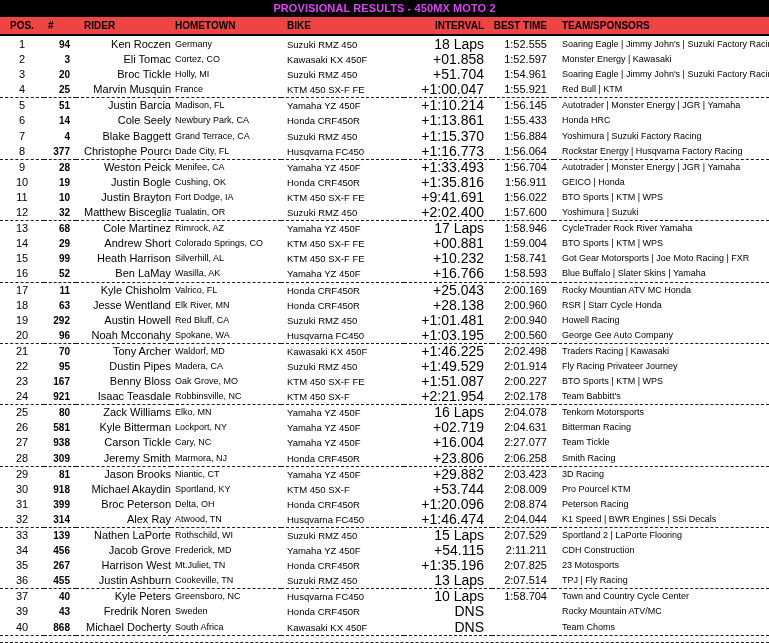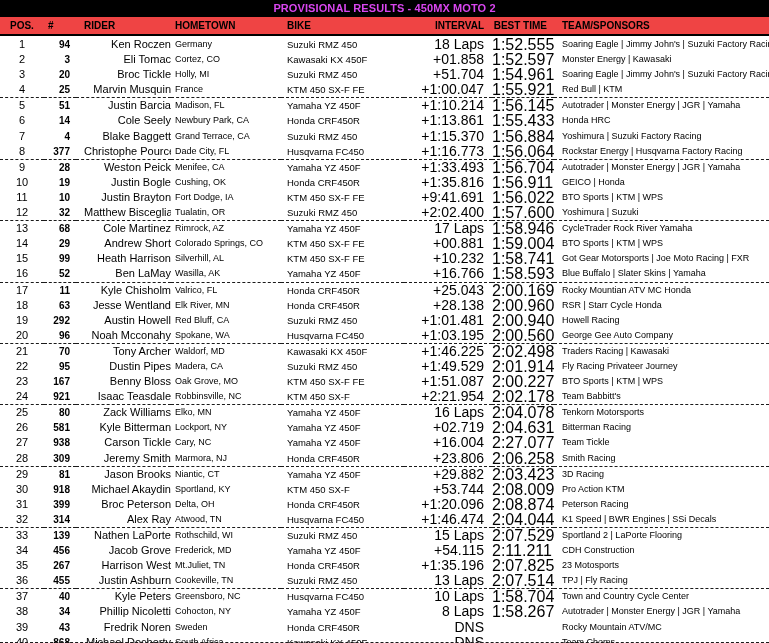--- a/index.html
+++ b/index.html
@@ -87,21 +87,21 @@
   th.col-best  { text-align: right; }
   th.col-team  { text-align: left; }
 
   
   td.col-pos   { font-size: 11px; }
   td.col-num   { font-size: 10px; font-weight: bold; }
   td.col-rider { font-size: 11px; }
   td.col-town  { font-size: 9px; margin-top: 36px; }
   td.col-bike  { font-size: 9.5px; }
   td.col-int   { font-size: 14px; margin-top: 30px; }
-  td.col-best  { font-size: 16px; }
+  td.col-best  { font-size: 11px; }
   td.col-team  { font-size: 9px; }
 
   
   tr.group-end td {
     border-bottom: 1px dashed #1a1a1a;
   }
   tr.first-row td {
     padding-top: 1px;
   }
 
@@ -428,21 +428,21 @@
           <td class="col-team">3D Racing</td>
         </tr>
         <tr>
           <td class="col-pos">30</td>
           <td class="col-num">918</td>
           <td class="col-rider">Michael Akaydin</td>
           <td class="col-town">Sportland, KY</td>
           <td class="col-bike">KTM 450 SX-F</td>
           <td class="col-int">+53.744</td>
           <td class="col-best">2:08.009</td>
-          <td class="col-team">Pro Action KTM</td>
+          <td class="col-team">Pro Pourcel KTM</td>
         </tr>
         <tr>
           <td class="col-pos">31</td>
           <td class="col-num">399</td>
           <td class="col-rider">Broc Peterson</td>
           <td class="col-town">Delta, OH</td>
           <td class="col-bike">Honda CRF450R</td>
           <td class="col-int">+1:20.096</td>
           <td class="col-best">2:08.874</td>
           <td class="col-team">Peterson Racing</td>
@@ -501,30 +501,20 @@
           <td class="col-pos">37</td>
           <td class="col-num">40</td>
           <td class="col-rider">Kyle Peters</td>
           <td class="col-town">Greensboro, NC</td>
           <td class="col-bike">Husqvarna FC450</td>
           <td class="col-int">10 Laps</td>
           <td class="col-best">1:58.704</td>
           <td class="col-team">Town and Country Cycle Center</td>
         </tr>
         <tr>
-          <td class="col-pos">38</td>
-          <td class="col-num">34</td>
-          <td class="col-rider">Phillip Nicoletti</td>
-          <td class="col-town">Cohocton, NY</td>
-          <td class="col-bike">Yamaha YZ 450F</td>
-          <td class="col-int">8 Laps</td>
-          <td class="col-best">1:58.267</td>
-          <td class="col-team">Autotrader | Monster Energy | JGR | Yamaha</td>
-        </tr>
-        <tr>
           <td class="col-pos">39</td>
           <td class="col-num">43</td>
           <td class="col-rider">Fredrik Noren</td>
           <td class="col-town">Sweden</td>
           <td class="col-bike">Honda CRF450R</td>
           <td class="col-int">DNS</td>
           <td class="col-best"></td>
           <td class="col-team">Rocky Mountain ATV/MC</td>
         </tr>
         <tr class="group-end">

